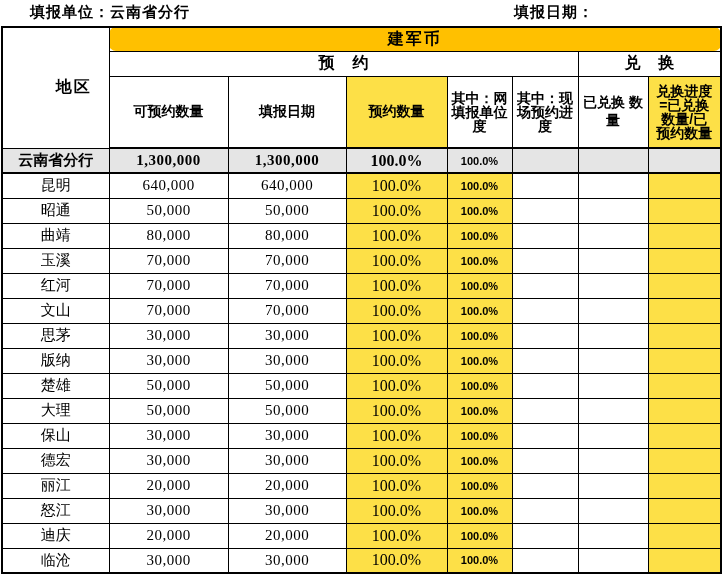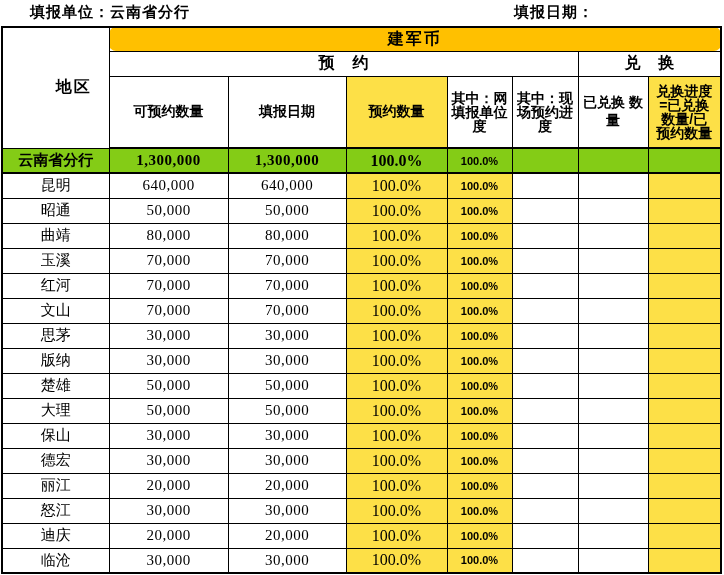--- a/index.html
+++ b/index.html
@@ -28,21 +28,21 @@
   th.exprog-head { font-size:12px; line-height:14px; white-space:pre-line; }
 
   .lav { background:#fde047; }
 
   tbody tr { height:25px; }
   tbody td { font-family:"Liberation Serif","DejaVu Serif",serif; font-size:15px; }
   td.region-cell { font-size:15px; }
   td.num-cell { letter-spacing:0.5px; }
   td.progress-cell { font-size:16px; }
   td.online-cell { font-size:11px; font-weight:bold; font-family:"Liberation Sans","DejaVu Sans",sans-serif; }
-  tr.total td { font-weight:bold; background:#84cc16; border-bottom:2px solid #000; }
+  tr.total td { font-weight:bold; background:#e5e5e5; border-bottom:2px solid #000; }
 </style>
 </head>
 <body>
 
 <div class="page">
 
   <div class="topbar">
     <span class="unit-label">填报单位：云南省分行</span>
     <span class="date-label">填报日期：2017.8.25</span>
   </div>

